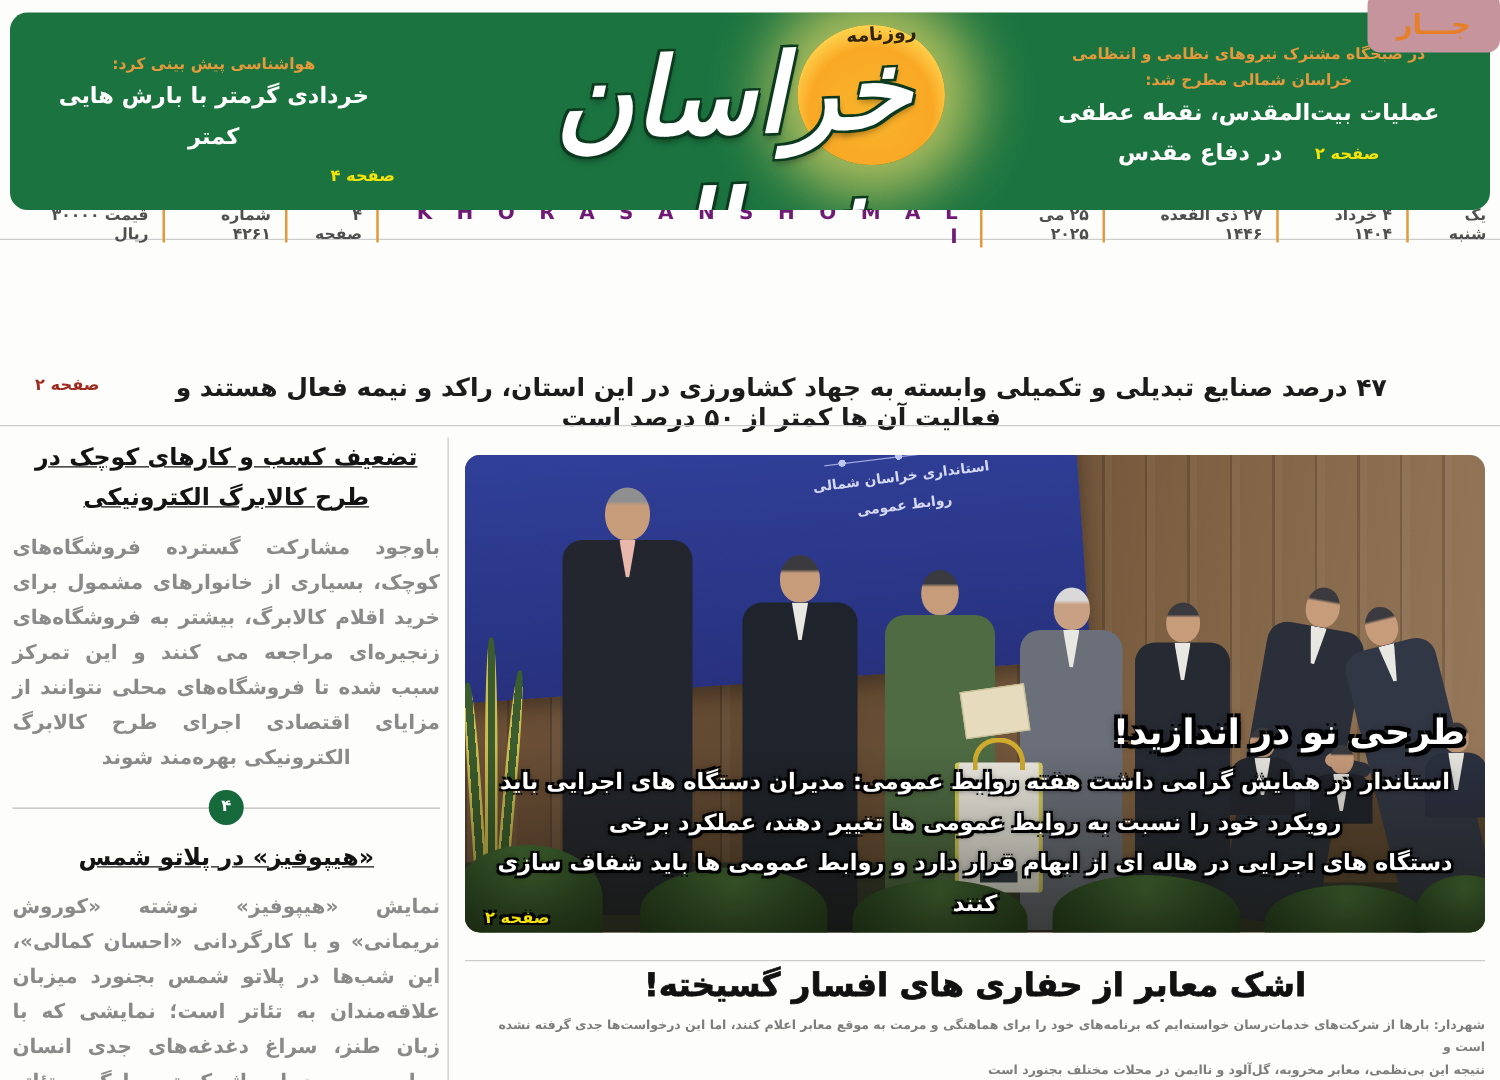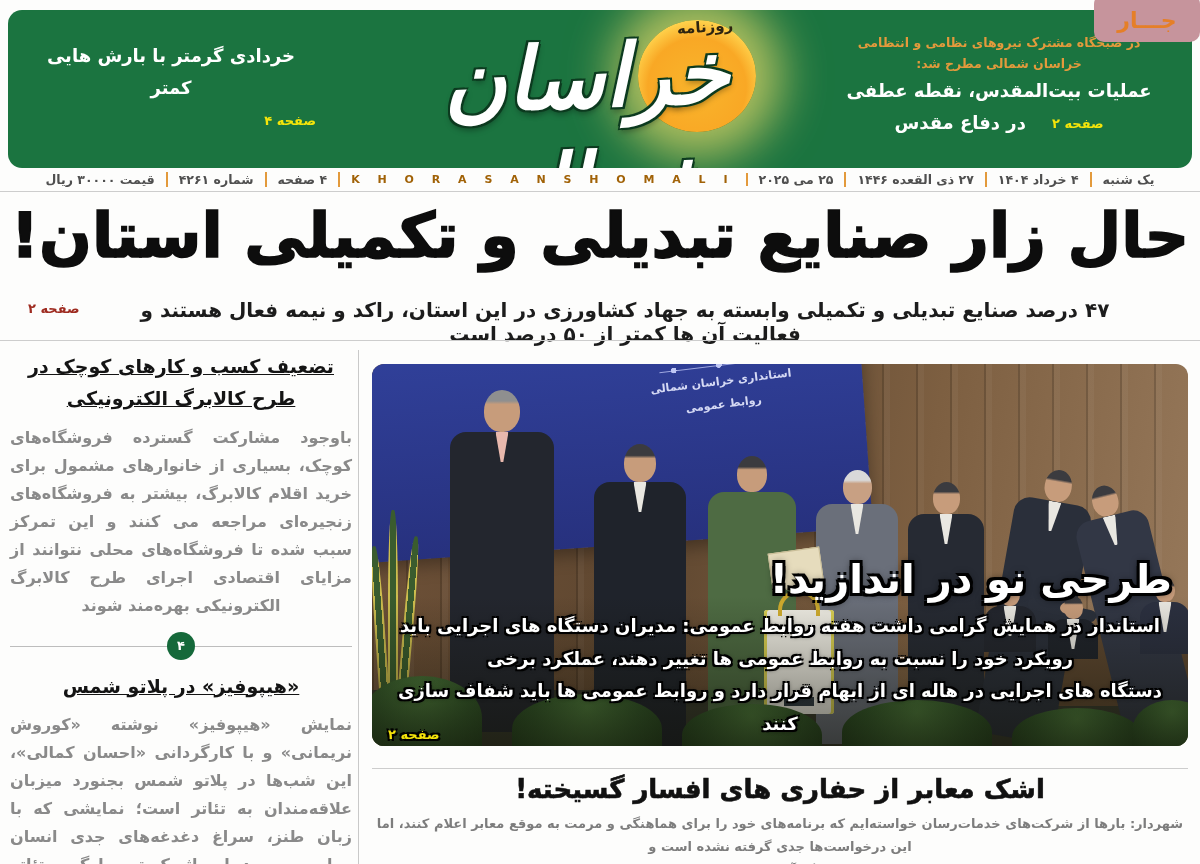--- a/index.html
+++ b/index.html
@@ -31,21 +31,21 @@
     font-size:15px; font-weight:bold; transform:rotate(-4deg); z-index:3; }
   .logo-text { position:absolute; top:14px; left:0; width:560px; text-align:center; color:#fff;
     font-size:86px; font-weight:bold; font-style:italic; line-height:1.25; transform:rotate(-2deg); z-index:3;
     text-shadow:-2px -2px 0 #0c3a1f, 2px -2px 0 #0c3a1f, -2px 2px 0 #0c3a1f, 2px 2px 0 #0c3a1f, 0 4px 6px rgba(0,0,0,.35); }
 
   
   .dateline { position:absolute; top:168px; left:0; right:0; height:22px; display:flex; align-items:center;
     justify-content:center; gap:0; font-size:12.5px; color:#4f4f4f; font-weight:bold; z-index:1; }
   .dateline .item { padding:0 11px; }
   .dateline .item + .item { border-right:2px solid #e39a3c;text-align:right; }
-  .dateline .latin { direction:ltr; letter-spacing:7px; color:#a16207; font-size:11px; }
+  .dateline .latin { direction:ltr; letter-spacing:7px; color:#701a75; font-size:16px; }
 
   .hline { position:absolute; height:1px; background:#cdcdcd; }
 
   
   .lead-headline { position:absolute; top:194px; left:0; right:0; text-align:center; color:#0d0d0d;
     font-size:62px; font-weight:bold; letter-spacing:-1px; -webkit-text-stroke:1.6px #0d0d0d; line-height:1.35; }
   .lead-subrow { position:absolute; top:298px; left:0; right:0; height:30px; }
   .lead-sub { position:absolute; right:60px; left:110px; text-align:center; font-size:20px; font-weight:bold; color:#1c1c1c; }
   .lead-pagelink { position:absolute; left:28px; top:3px; color:#9e2b20; font-size:13px; font-weight:bold; }
 
@@ -102,49 +102,50 @@
   .bag::after { content:""; position:absolute; bottom:8px; left:50%; transform:translateX(-50%); width:30px; height:9px; background:#2f3a44; }
   .arm { position:absolute; background:#2b303b; border-radius:8px; }
   .hands { position:absolute; width:16px; height:12px; border-radius:50%; background:#c79c7b; }
 
   .plant { position:absolute; border-radius:50% 50% 10% 10%; background:radial-gradient(circle at 50% 20%, #4d7a3c 0%, #33582a 55%, #23401d 100%); }
   .sanse { position:absolute; bottom:0; width:10px; border-radius:40% 40% 0 0;
     background:linear-gradient(90deg,#cdbd4e 0 2px,#3a5c2e 2px 8px,#cdbd4e 8px 10px); }
 
   .shade { position:absolute; left:0; right:0; bottom:0; height:150px; background:linear-gradient(180deg, rgba(0,0,0,0), rgba(15,15,5,.55)); }
   .photo-caption { position:absolute; left:0; right:0; bottom:6px; padding:0 16px; z-index:6; }
-  .ph-head { text-align:right; color:#fff; font-size:40px; font-weight:bold;
+  .ph-head { text-align:right; color:#fff; font-size:28px; font-weight:bold;
     text-shadow:-3px -3px 0 #000,3px -3px 0 #000,-3px 3px 0 #000,3px 3px 0 #000,0 0 8px #000; margin-bottom:8px; }
   .ph-cap { text-align:center; color:#fff; font-size:18px; font-weight:bold; line-height:1.8;
     text-shadow:-2px -2px 0 #000,2px -2px 0 #000,-2px 2px 0 #000,2px 2px 0 #000,0 0 5px #000; }
   .ph-page { position:absolute; bottom:4px; left:16px; color:#f5e40a; font-size:13px; font-weight:bold;
     text-shadow:-2px -2px 0 #000,2px -2px 0 #000,-2px 2px 0 #000,2px 2px 0 #000; }
 
   
   .bottom-art { position:absolute; top:774px; left:372px; width:816px; }
   .ba-title { text-align:center; font-size:26px; font-weight:bold; color:#111; -webkit-text-stroke:.6px #111; }
-  .ba-body { margin-top:8px; font-size:13px; color:#7d7d7d; font-weight:bold; line-height:1.8; text-align:center; }
+  .ba-body { margin-top:8px; font-size:10px; color:#7d7d7d; font-weight:bold; line-height:1.8; }
 </style>
 </head>
 <body>
 
 <div class="page">
 
   <div class="corner-tab">
     <span>جـــار</span>
   </div>
 
   <header class="masthead">
     <div class="logo-wrap">
       <div class="sun"></div>
       <div class="tagline">روزنامه</div>
       <div class="logo-text">خراسان شمالی</div>
     </div>
 
     <div class="mh-left">
+      <div class="kicker">هواشناسی پیش بینی کرد:</div>
       <div class="mh-title">خردادی گرمتر با بارش هایی کمتر</div>
       <div class="page-link-yellow">صفحه ۴</div>
     </div>
 
     <div class="mh-right">
       <div class="kicker">در صبحگاه مشترک نیروهای نظامی و انتظامی</div>
       <div class="kicker">خراسان شمالی مطرح شد:</div>
       <div class="mh-title">عملیات بیت‌المقدس، نقطه عطفی</div>
       <div class="mh-title-row">
         <span class="page-link-yellow">صفحه ۲</span>
@@ -159,21 +160,20 @@
     <span class="item">۲۷ ذی القعده ۱۴۴۶</span>
     <span class="item">۲۵ می ۲۰۲۵</span>
     <span class="item latin">K H O R A S A N S H O M A L I</span>
     <span class="item">۴ صفحه</span>
     <span class="item">شماره ۴۲۶۱</span>
     <span class="item">قیمت ۳۰۰۰۰ ریال</span>
   </div>
 
   <div class="hline" style="top:191px; left:0; right:0;"></div>
 
-  <h1 class="lead-headline">حال زار صنایع تبدیلی و تکمیلی استان!</h1>
   <div class="lead-subrow">
     <div class="lead-sub">۴۷ درصد صنایع تبدیلی و تکمیلی وابسته به جهاد کشاورزی در این استان، راکد و نیمه فعال هستند و فعالیت آن ها کمتر از ۵۰ درصد است</div>
     <div class="lead-pagelink">صفحه ۲</div>
   </div>
 
   <div class="hline" style="top:340px; left:0; right:0;"></div>
   <div class="vdiv"></div>
 
   <aside class="left-col">
 

